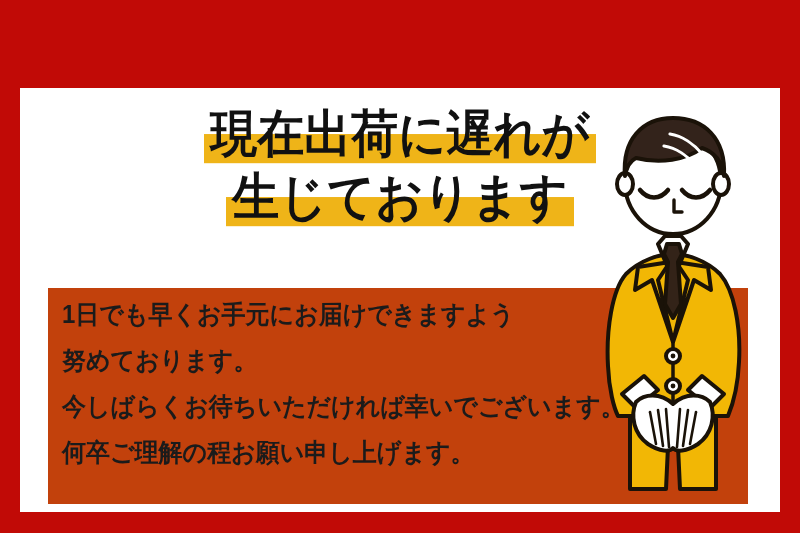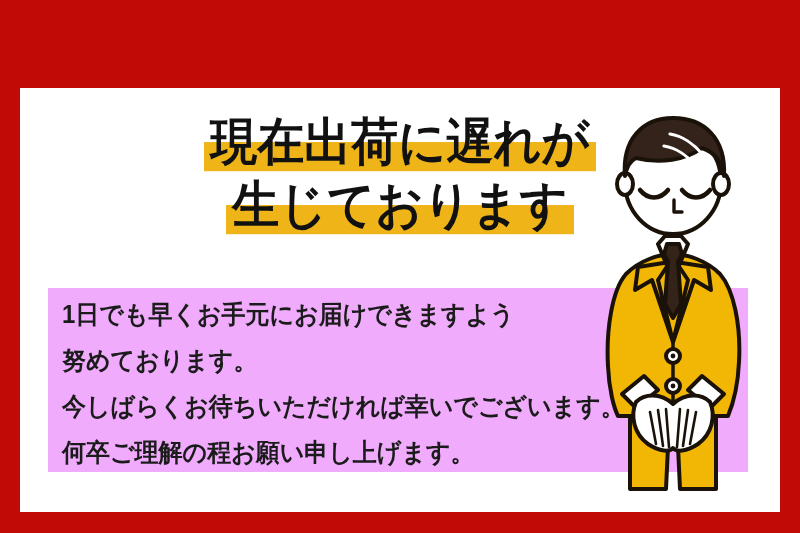--- a/index.html
+++ b/index.html
@@ -52,21 +52,20 @@
     overflow: hidden;
   }
 
   
   #headline {
     position: absolute;
     left: 0;
     top: 22px;
     width: 760px;
     text-align: center;
-    margin-top: 8px;
   }
   .headline-line {
     position: relative;
     display: inline-block;
     font-size: 47px;
     font-weight: bold;
     color: #111111;
     line-height: 1.0;
     white-space: nowrap;
     padding: 0 6px;
@@ -86,22 +85,22 @@
     position: relative;
     z-index: 1;
   }
 
   
   #body-panel {
     position: absolute;
     left: 28px;
     top: 200px;
     width: 700px;
-    height: 184px;
-    background: #f0abfc;
+    height: 216px;
+    background: #c2410c;
     box-sizing: border-box;
     padding: 14px 0 0 14px;
   }
   .body-line {
     font-size: 24px;
     font-weight: bold;
     color: #1b1b1b;
     line-height: 1.0;
     margin-bottom: 22px;
     white-space: nowrap;

